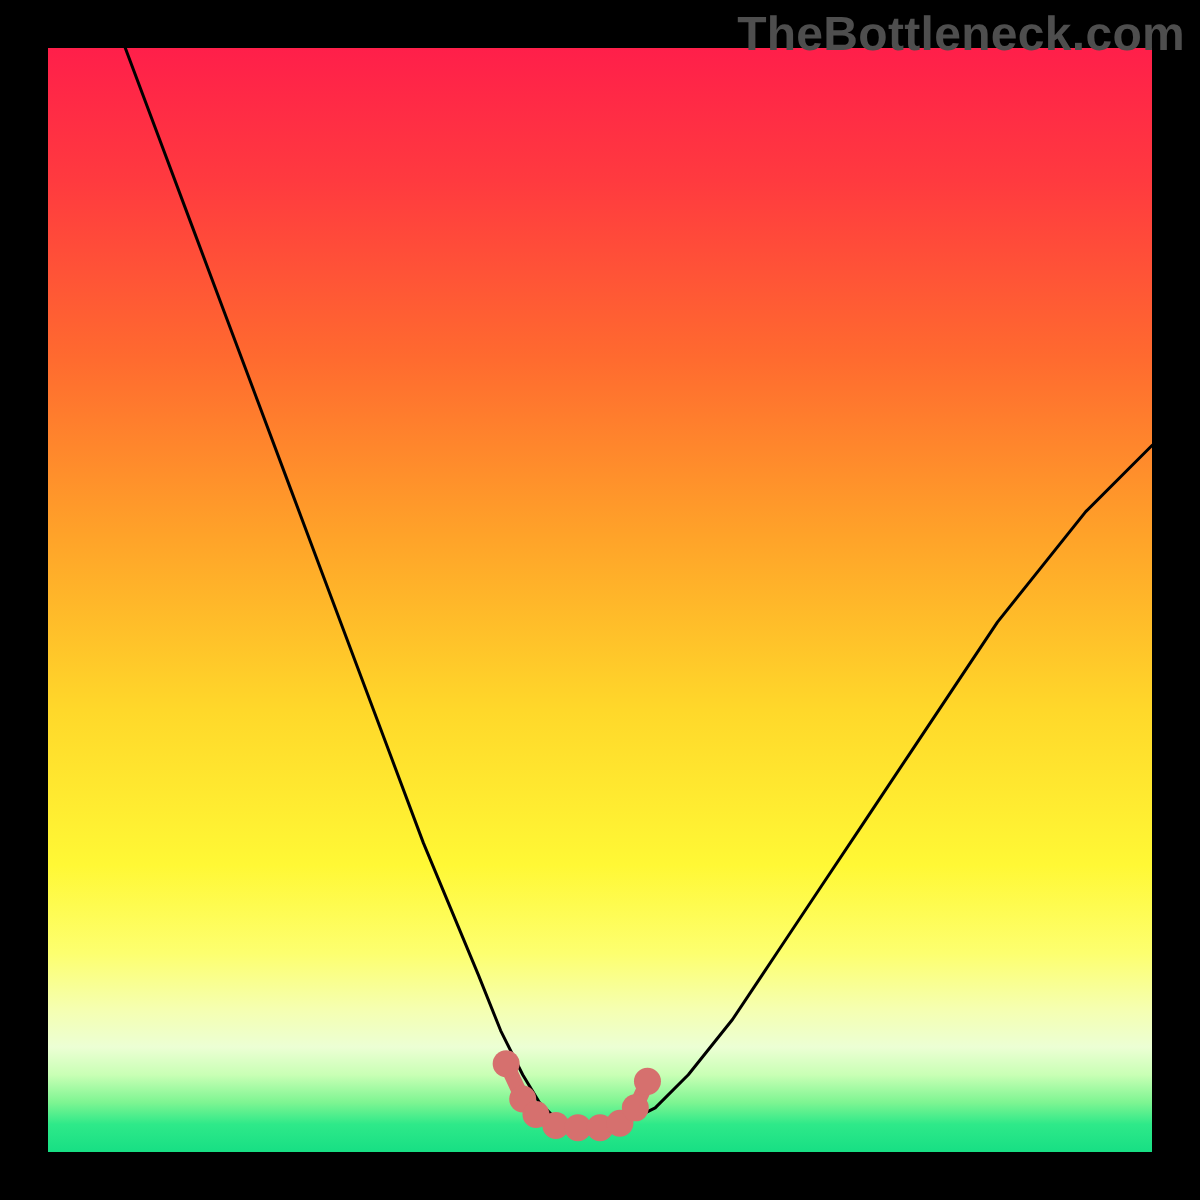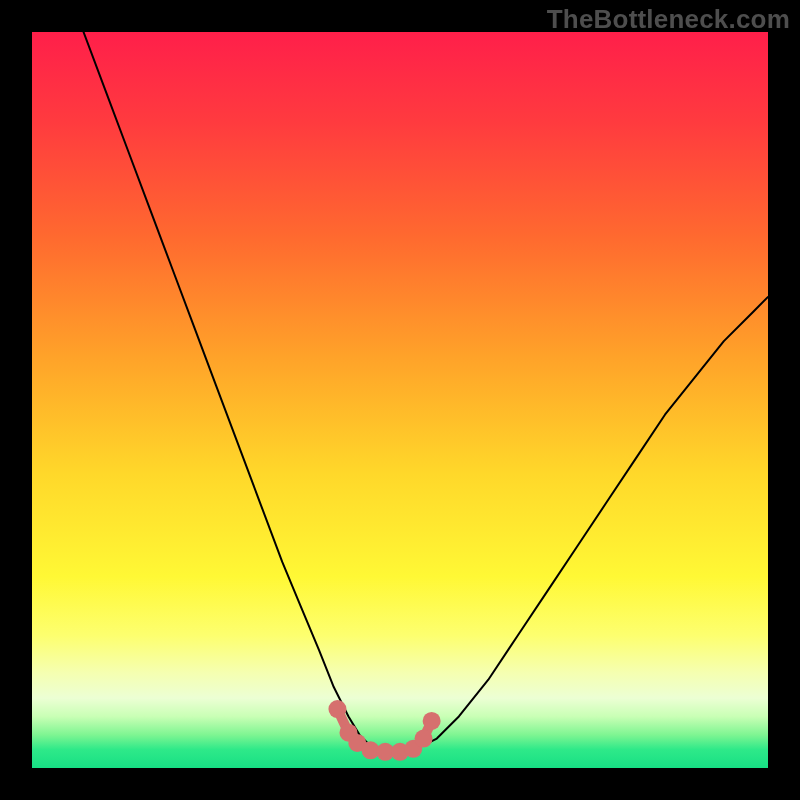--- a/index.html
+++ b/index.html
@@ -24,21 +24,21 @@
     top: 32px;
     width: 736px;
     height: 736px;
     overflow: hidden;
   }
   .watermark {
     position: absolute;
     top: 4px;
     right: 10px;
     font-family: Arial, Helvetica, sans-serif;
-    font-size: 26px;
+    font-size: 32px;
     font-weight: 600;
     color: #4e4e4e;
     letter-spacing: 0.2px;
     user-select: none;
   }
 </style>
 </head>
 <body>
 
 <div class="frame">

